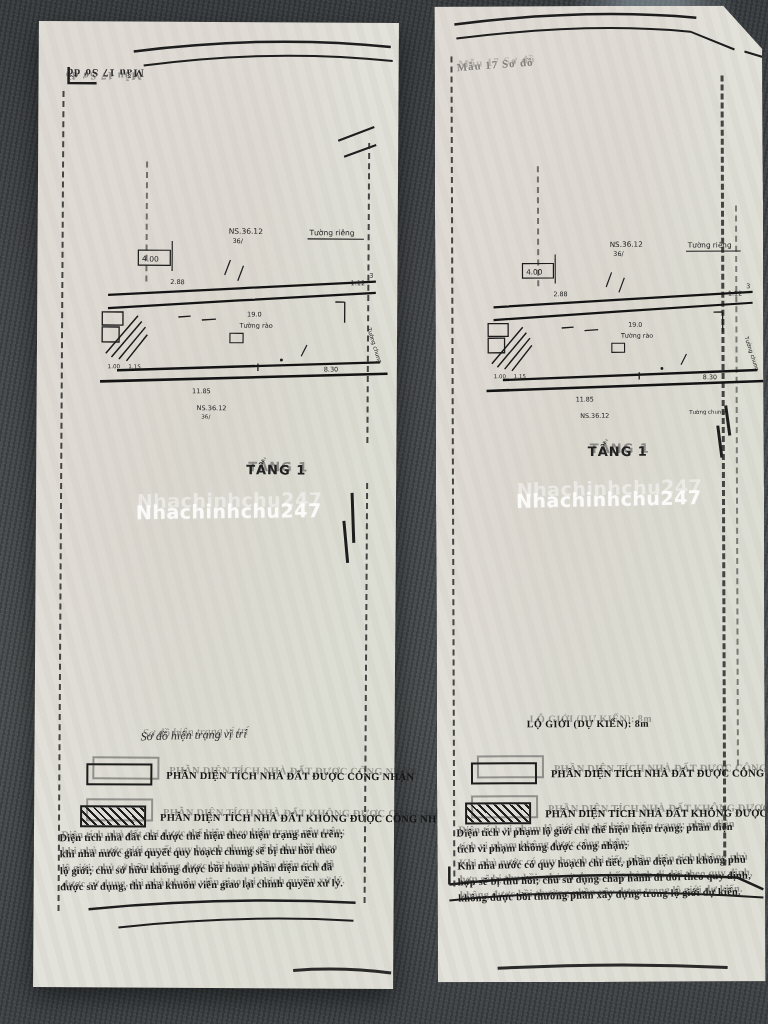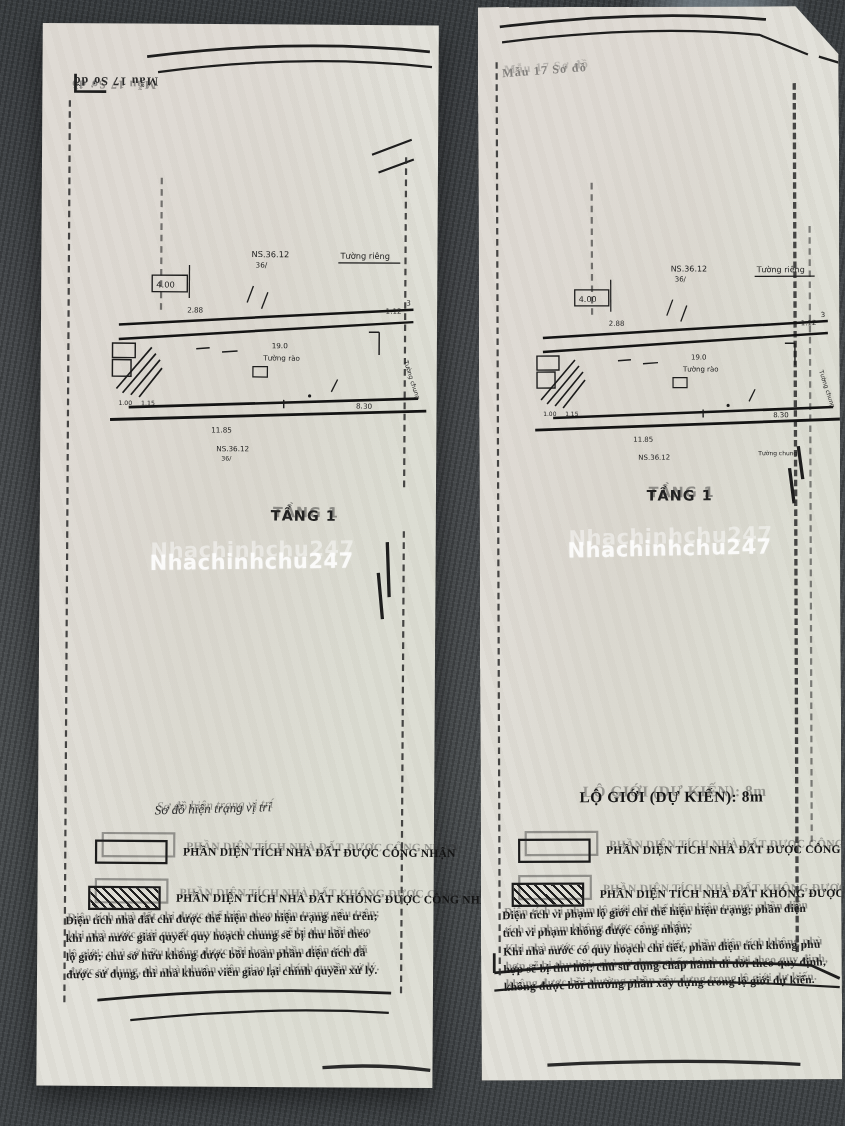--- a/index.html
+++ b/index.html
@@ -47,21 +47,21 @@
     position:absolute;font-family:"DejaVu Sans",sans-serif;font-weight:bold;
     font-size:19px;color:rgba(255,255,255,.82);letter-spacing:.5px;
     text-shadow:1px -11px 0 rgba(255,255,255,.45), 0 0 2px rgba(255,255,255,.35);
     transform:rotate(-1deg);
   }
   .section-title-cursive{
     position:absolute;font-style:italic;font-size:12px;color:#2e2e2e;
     font-family:"Liberation Serif",serif;transform:rotate(-2deg);
   }
   .section-title-bold{
-    position:absolute;font-weight:bold;font-size:14px;color:#151515;
+    position:absolute;font-weight:bold;font-size:10px;color:#151515;
     font-family:"Liberation Serif",serif;letter-spacing:.5px;
   }
   .legend-row{position:absolute;display:flex;align-items:center;gap:14px;}
   .swatch{
     position:relative;width:62px;height:18px;border:2.5px solid #1c1c1c;background:transparent;
   }
   .swatch::before{
     content:"";position:absolute;inset:-2.5px;border:2.5px solid rgba(40,40,40,.42);
     transform:translate(6px,-7px);
   }

